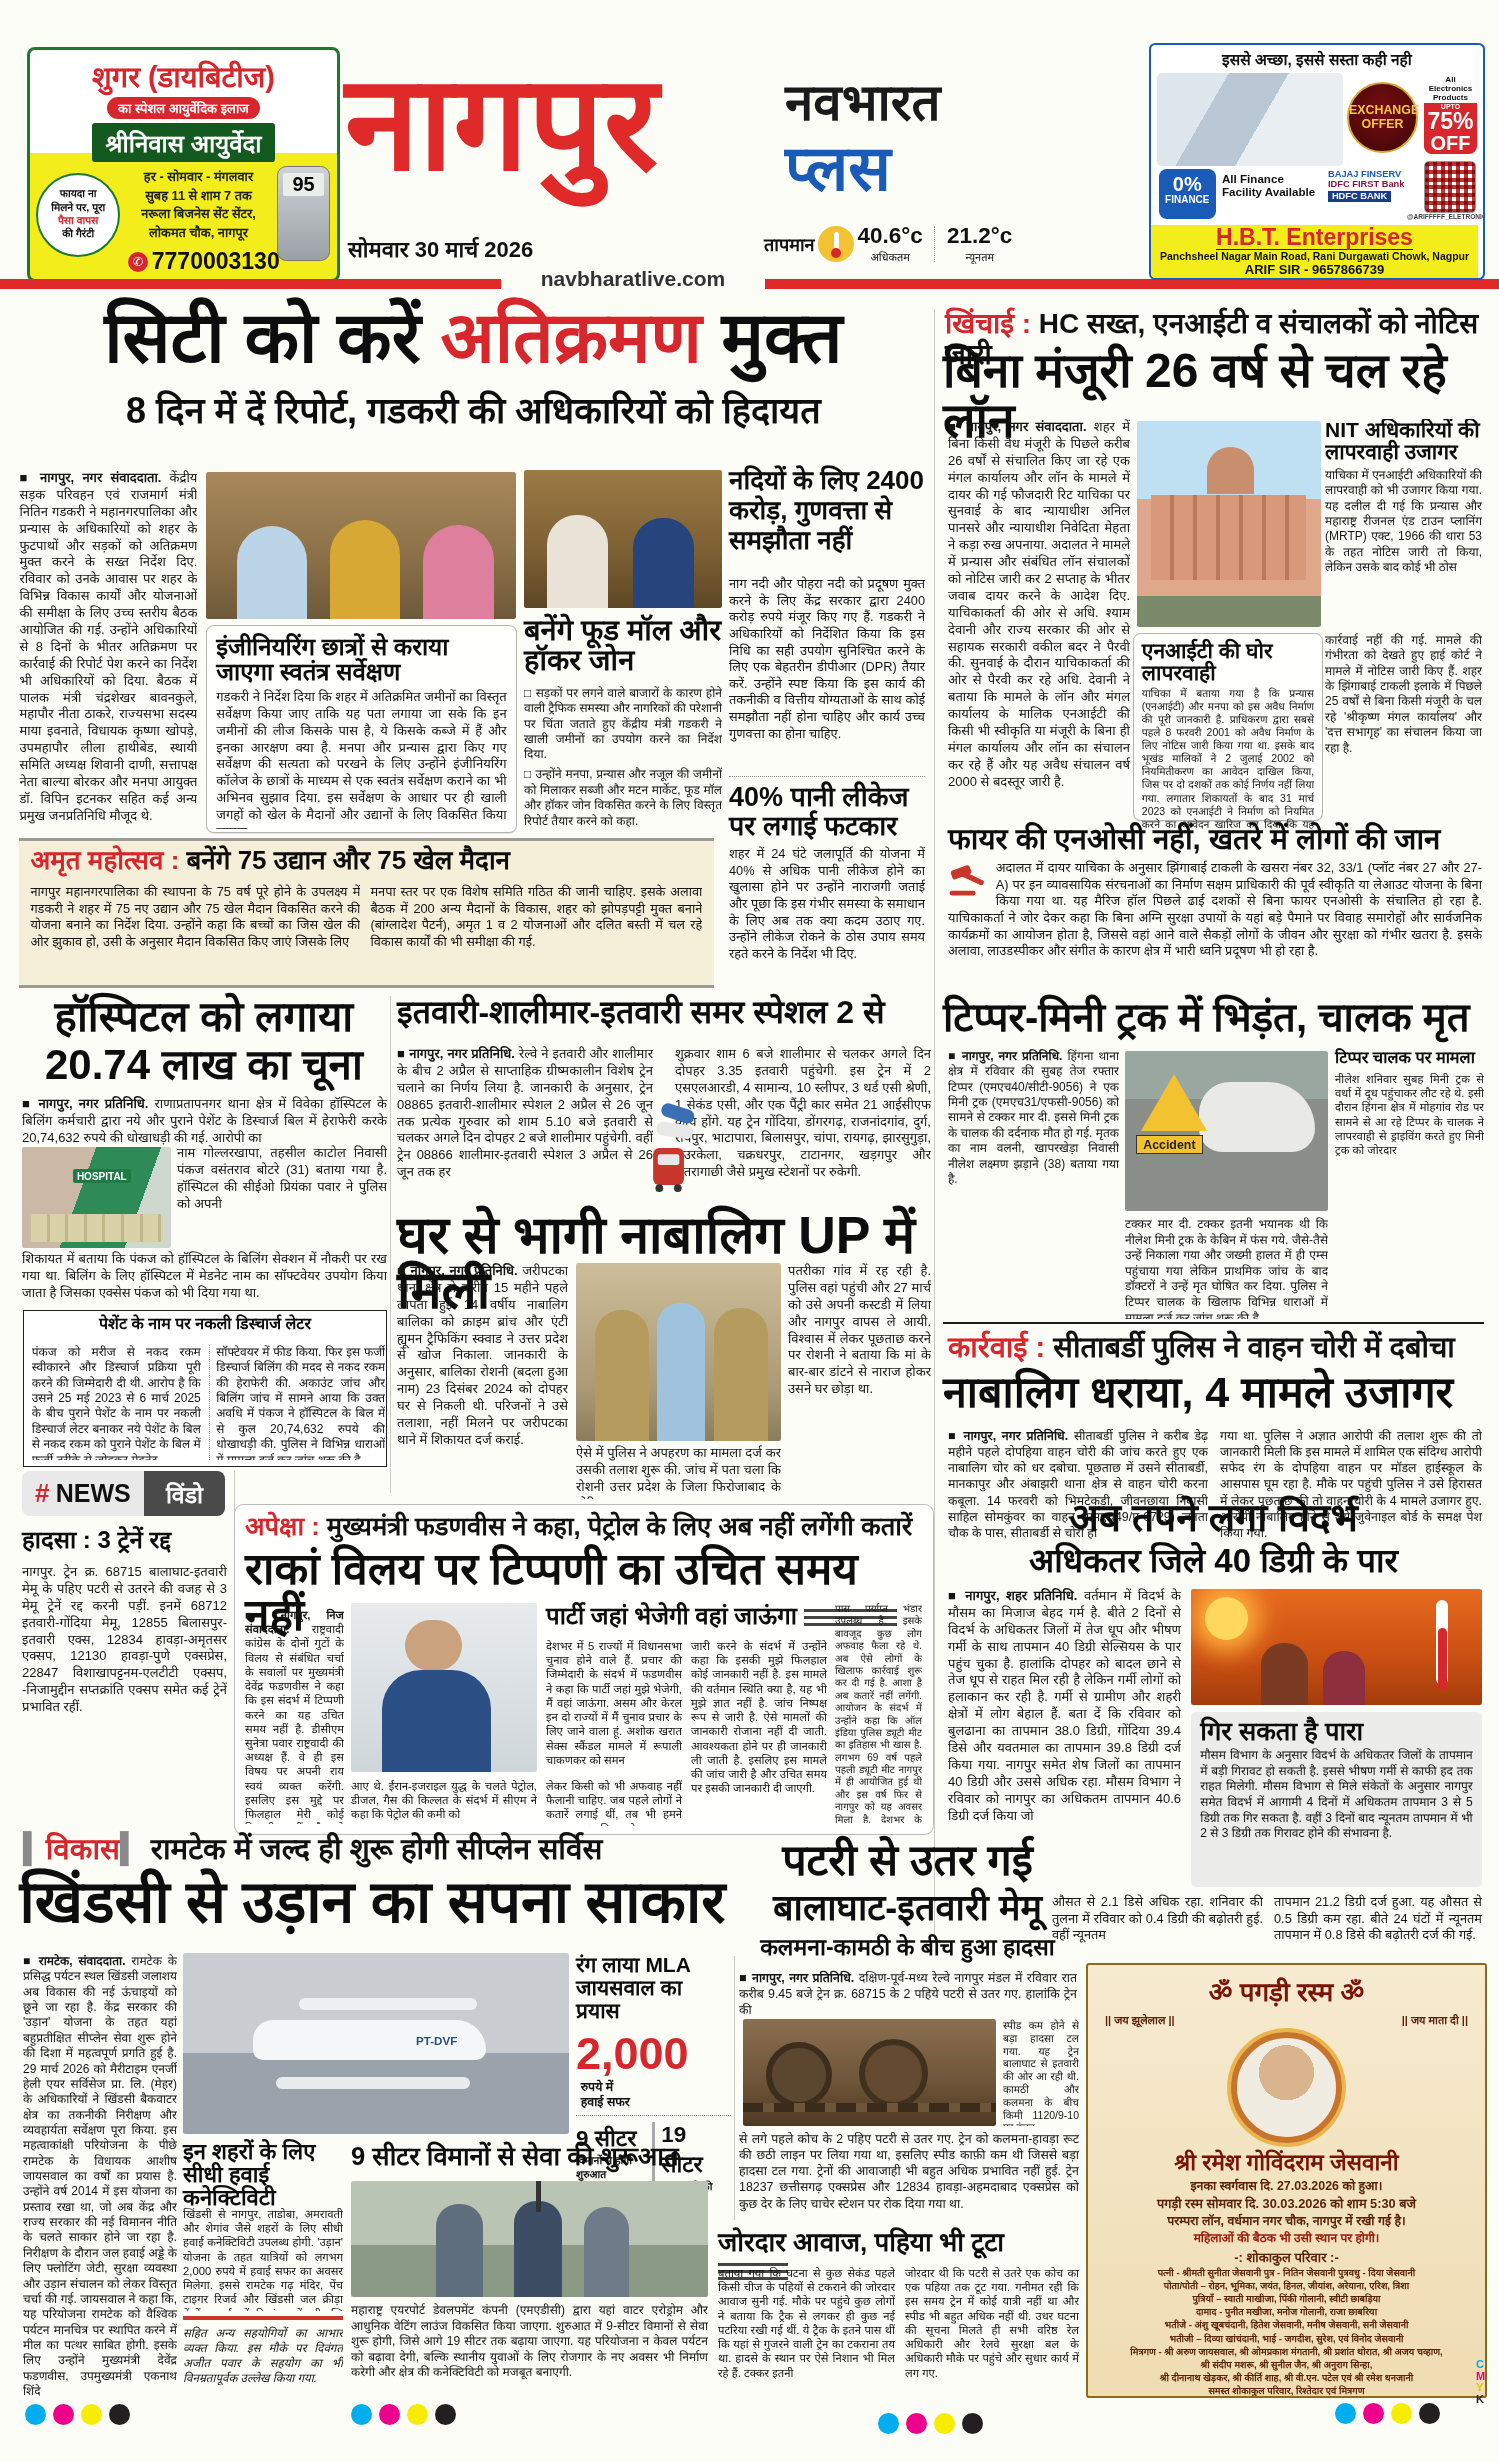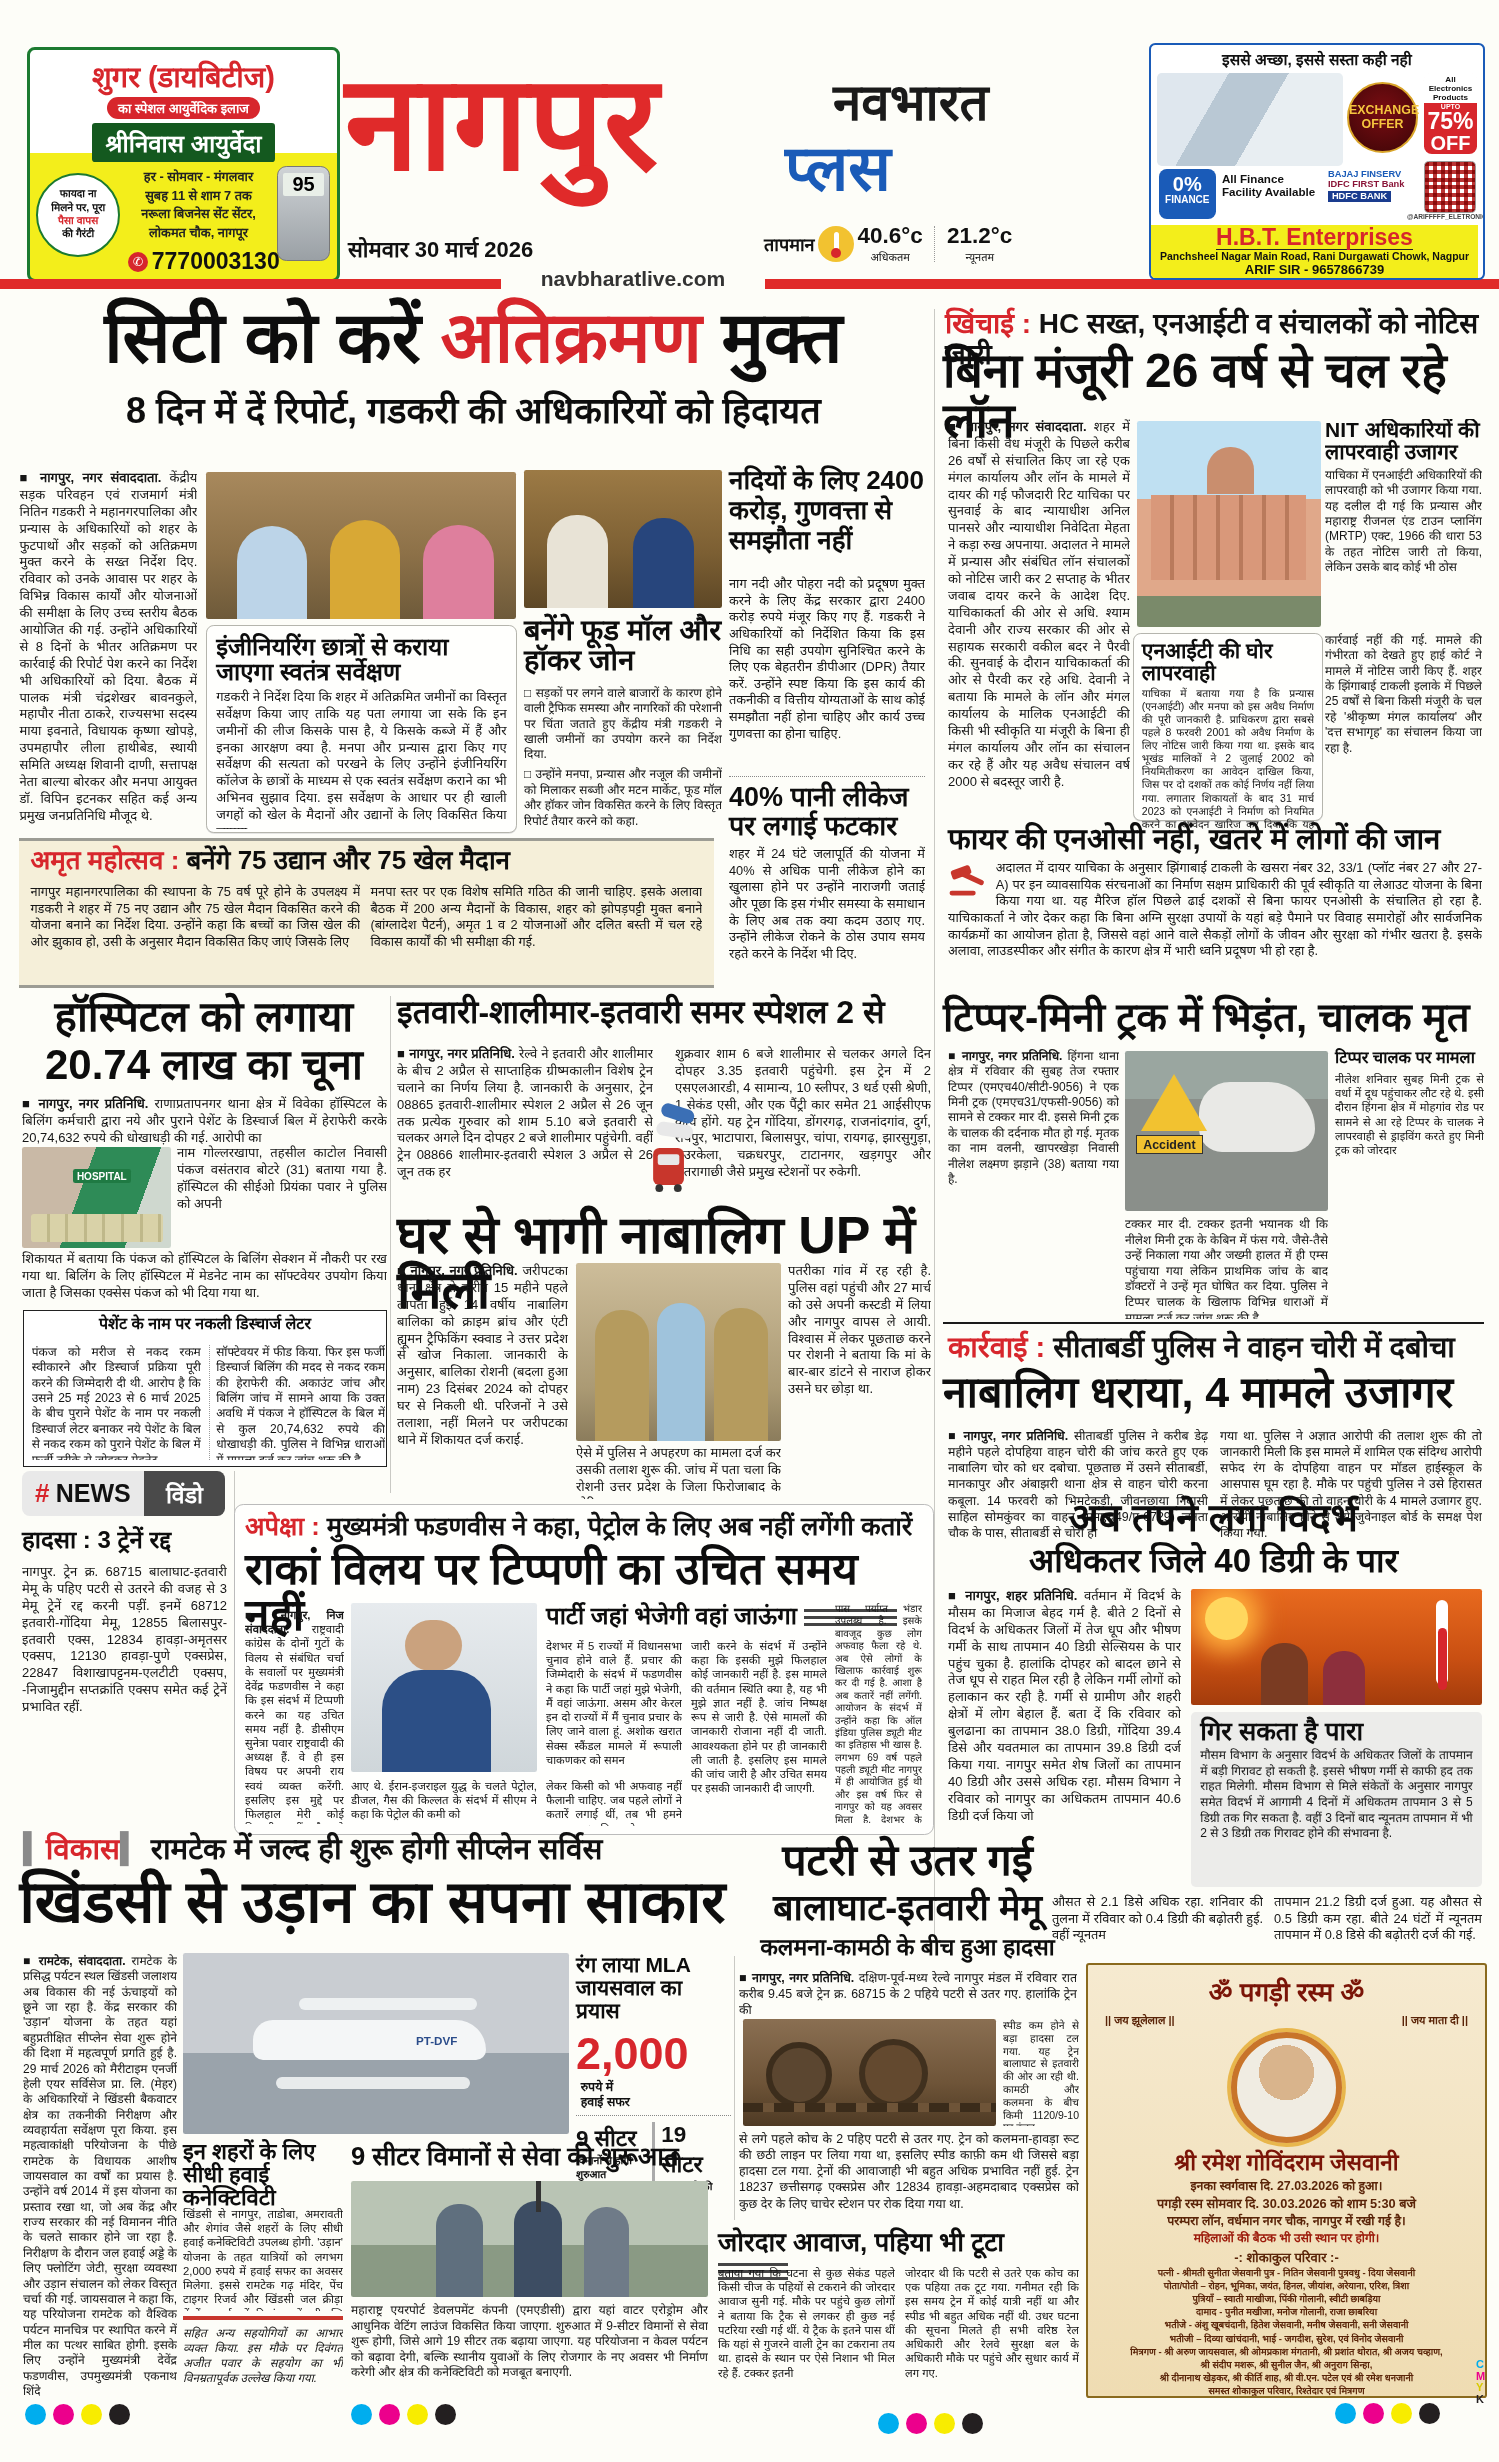--- a/index.html
+++ b/index.html
@@ -52,21 +52,21 @@
     <div class="abs" style="left:247px;top:116px;width:51px;height:93px;background:linear-gradient(#cfd3d6,#9aa0a5);border-radius:9.3px;border:1.6px solid #777;">
       <div class="ctr" style="margin:6.2px 4.7px;background:#e9efe8;border-radius:2px;font-size:20px;font-weight:bold;color:#000000;">95</div>
     </div>
     <div class="abs" style="left:85px;top:198px;width:178px;text-align:center;">
       <span style="display:inline-block;width:20px;height:20px;border-radius:50%;background:#d7262c;color:#fff;font-size:12.4px;line-height:20px;vertical-align:middle;">✆</span>
       <span style="font-size:23px;font-weight:bold;color:#111;vertical-align:middle;">7770003130</span>
     </div>
   </div>
 
   <div class="abs" style="left:345px;top:40px;width:435px;font-size:133px;font-weight:bold;color:#e02a2a;line-height:1.25;">नागपुर</div>
-  <div class="abs" style="left:785px;top:65px;font-size:51px;font-weight:bold;color:#1a1a1a;margin-left:48px;">नवभारत</div>
+  <div class="abs" style="left:785px;top:65px;font-size:51px;font-weight:bold;color:#1a1a1a;">नवभारत</div>
   <div class="abs" style="left:785px;top:123px;font-size:63px;font-weight:bold;color:#1a5bb8;">प्लस</div>
   <div class="abs" style="left:348px;top:233px;font-size:22px;font-weight:bold;color:#111;">सोमवार 30 मार्च 2026</div>
 
   <div class="abs" style="left:764px;top:223px;width:326px;height:45px;">
     <span style="font-size:18px;font-weight:bold;vertical-align:middle;">तापमान</span>
     <span class="thermo"><i></i><b></b></span>
     <span style="display:inline-block;vertical-align:middle;text-align:center;">
       <span style="font-size:22.5px;font-weight:bold;">40.6°c</span><br>
       <span style="font-size:11px;">अधिकतम</span>
     </span>

